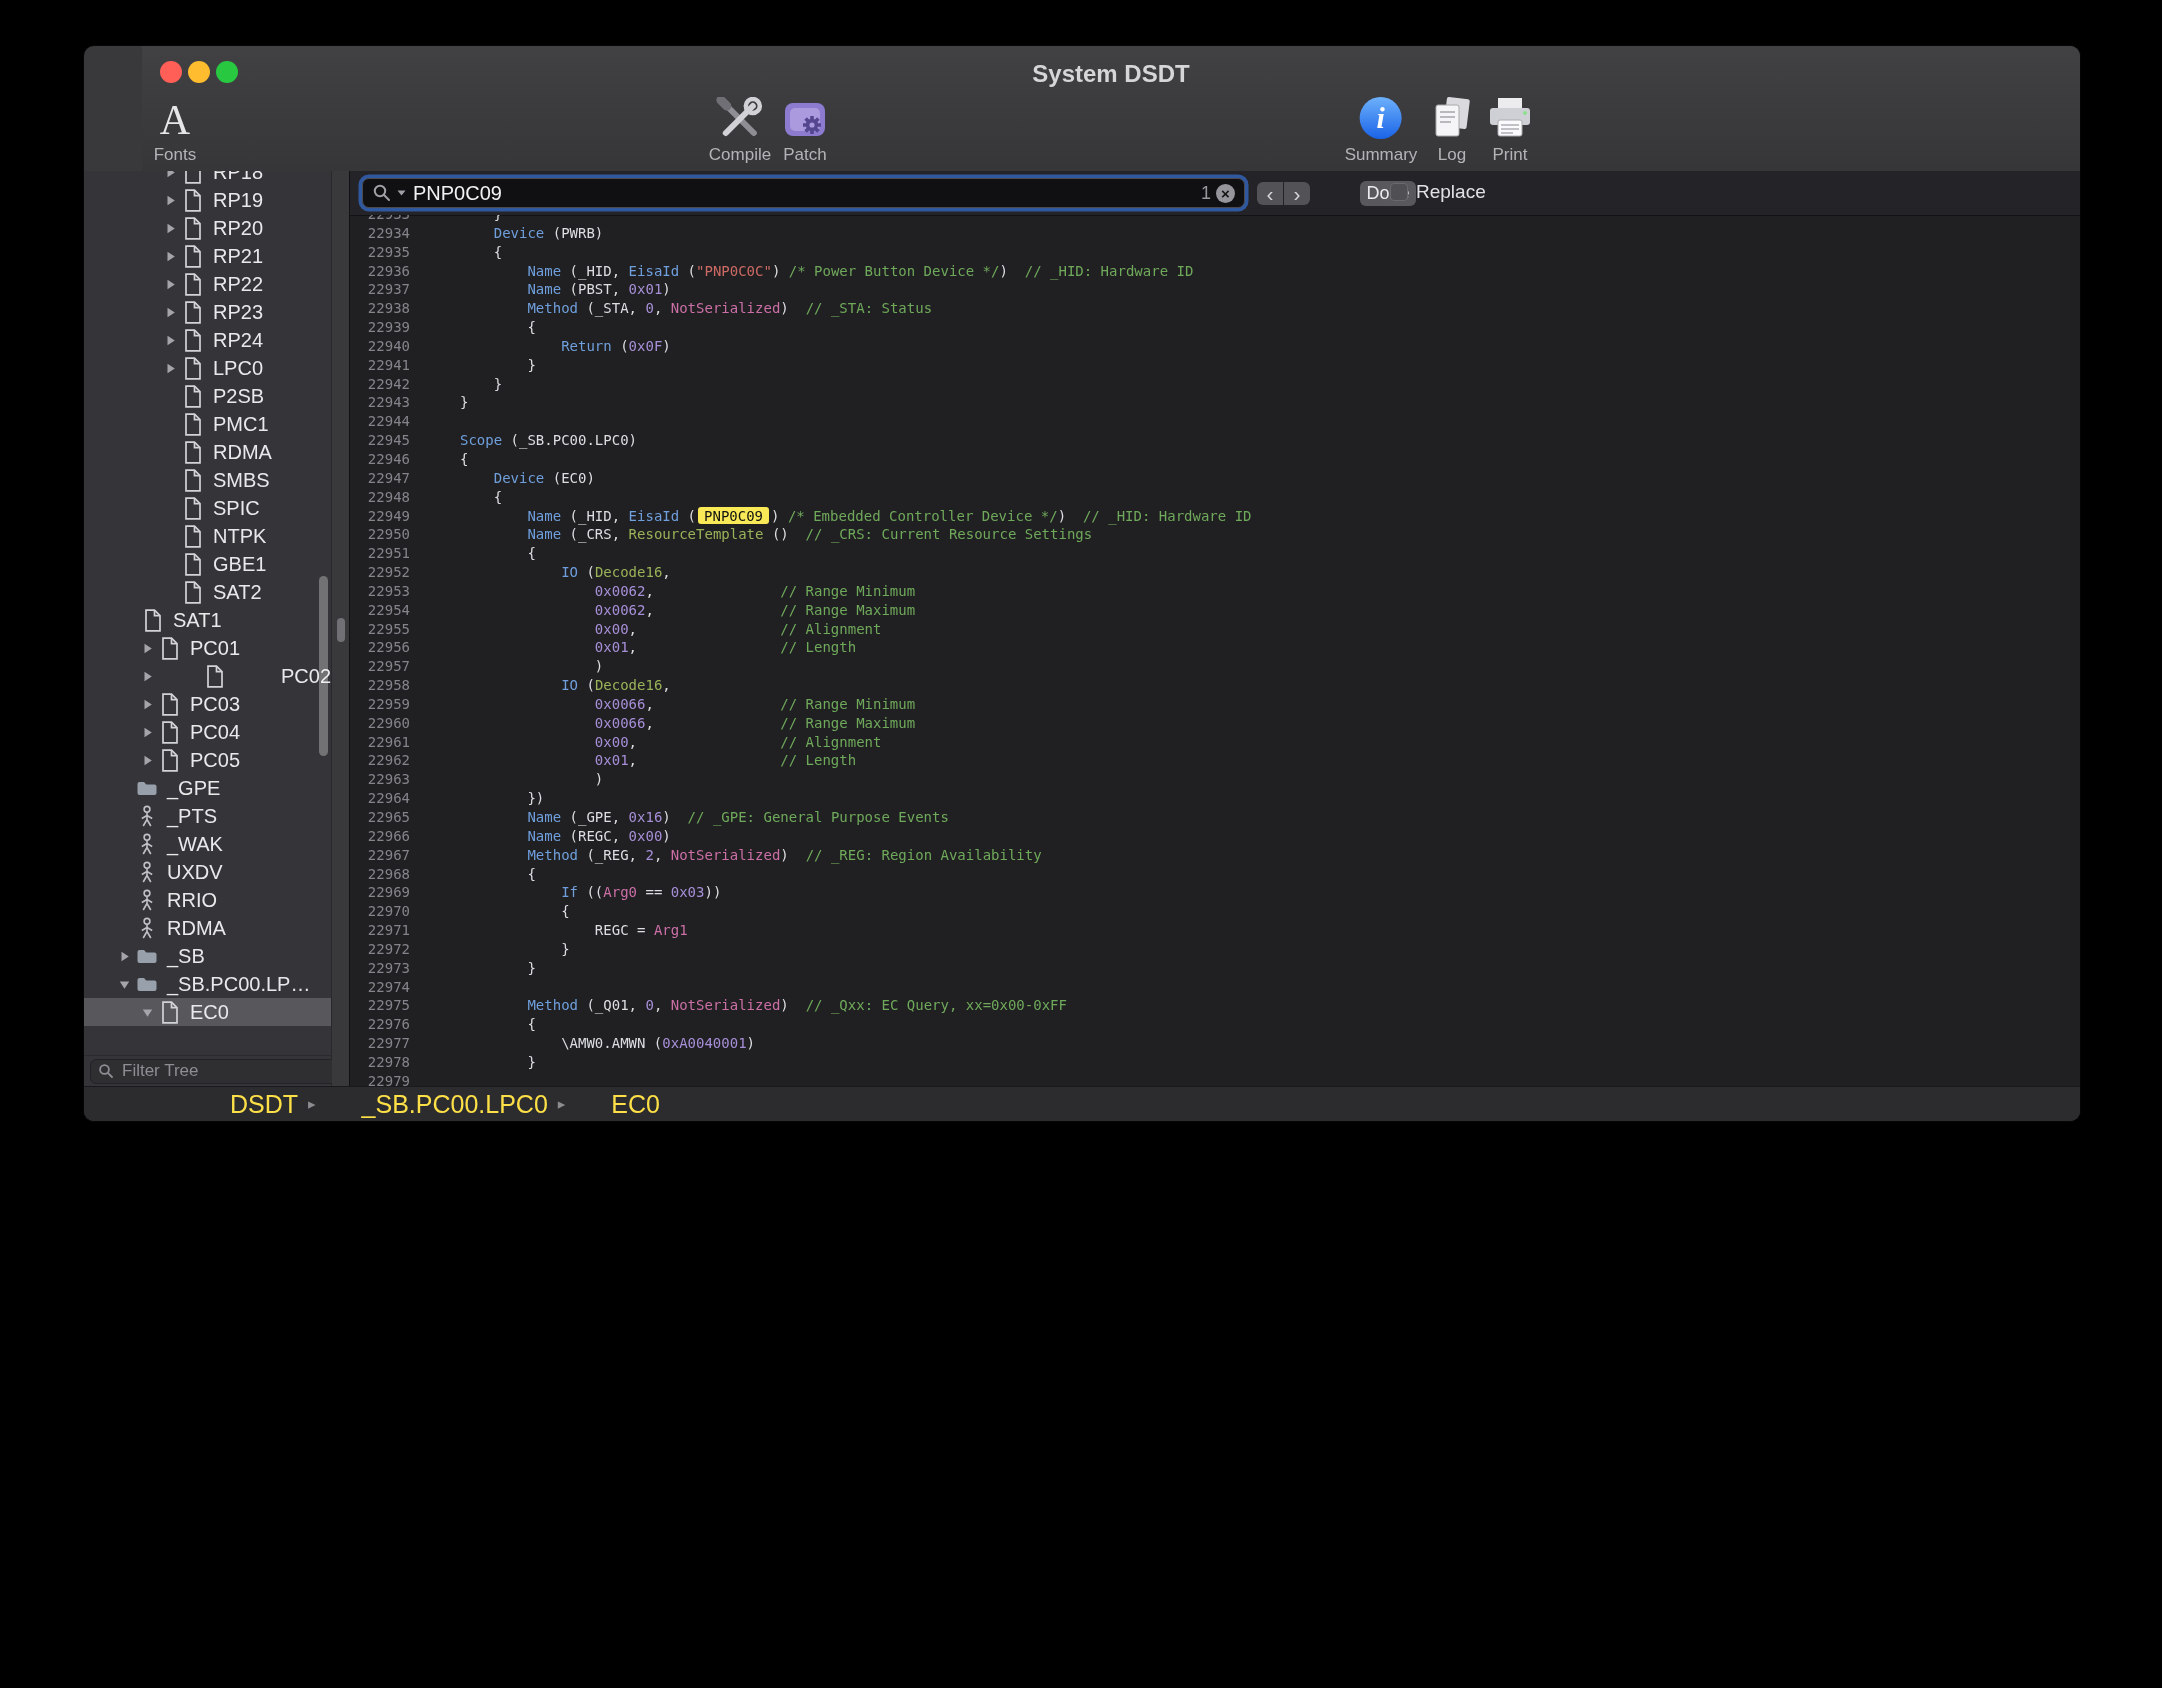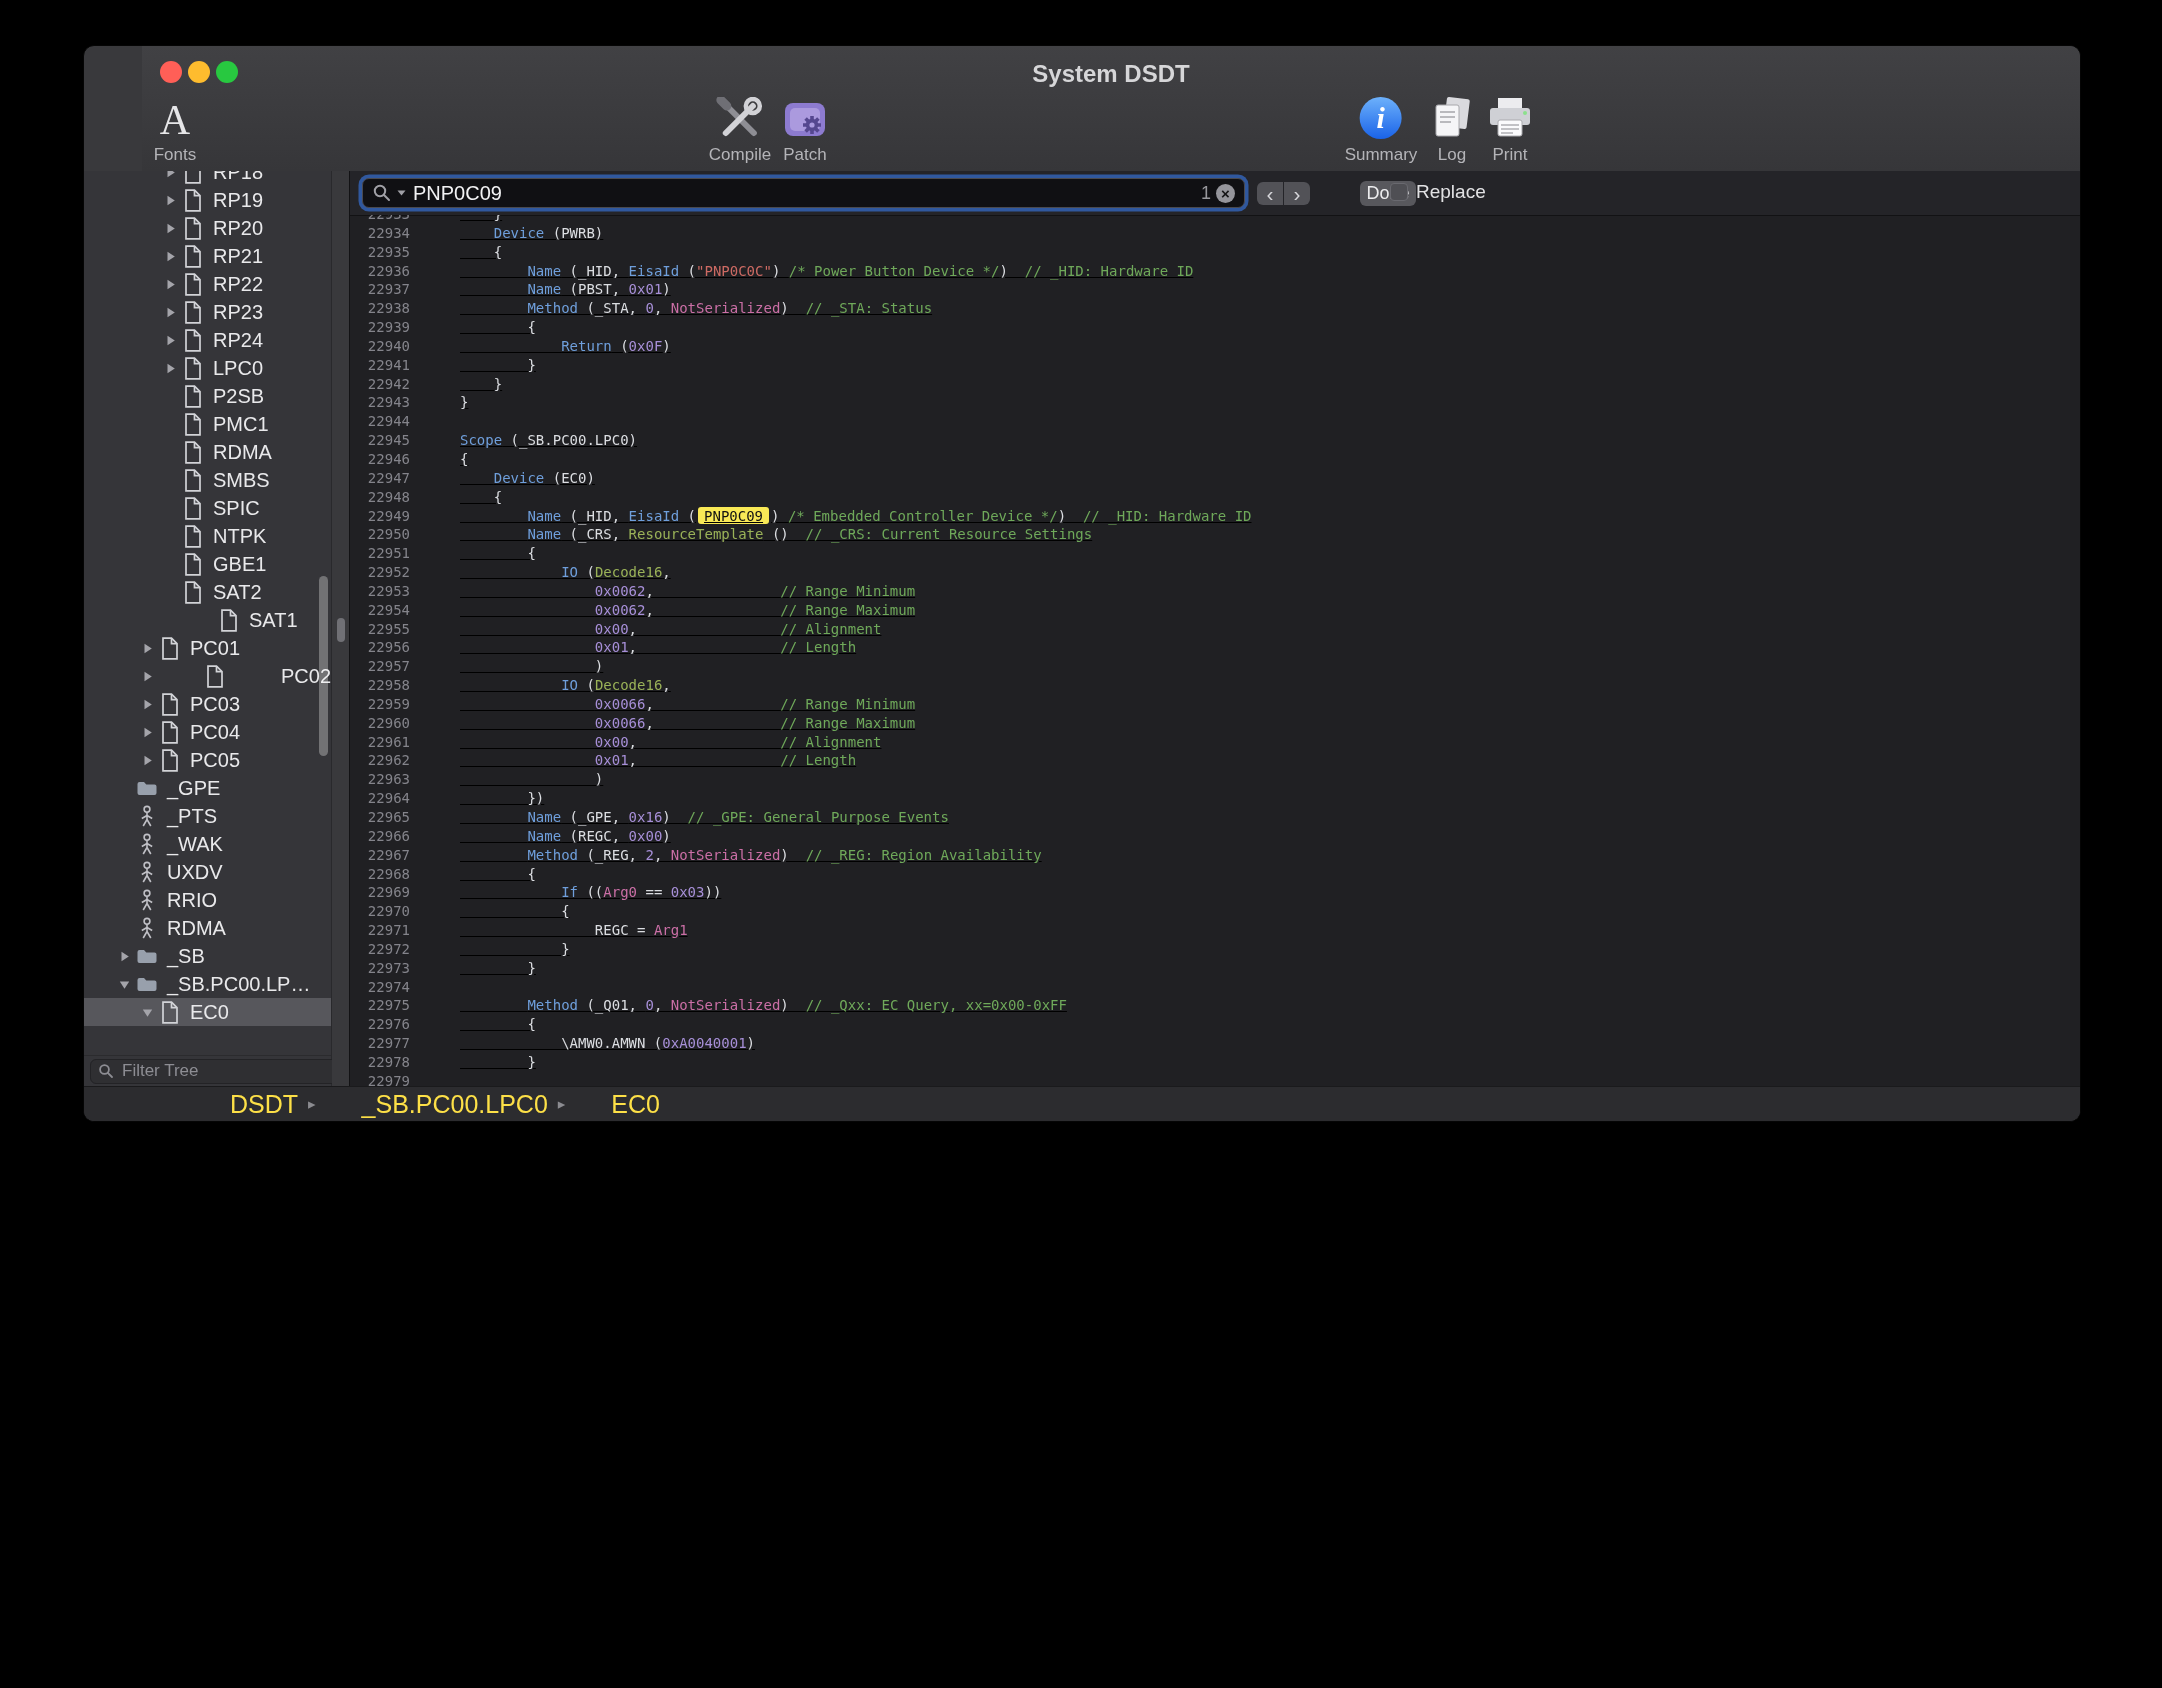--- a/index.html
+++ b/index.html
@@ -63,21 +63,21 @@
   .chk{position:absolute;left:1040px;top:12px;width:18px;height:18px;background:#4f4f54;border:1px solid #69696f;
        border-radius:4px;box-sizing:border-box;}
   .chklabel{position:absolute;left:1066px;top:10px;font-size:19px;color:#e2e2e4;}
 
   
   .codearea{position:absolute;top:44px;left:0;right:0;bottom:0;overflow:hidden;}
   .codelines{margin-top:-10px;font-family:"DejaVu Sans Mono","Liberation Mono",monospace;
              font-size:14px;line-height:18.85px;white-space:pre;}
   .cl{display:flex;}
   .gut{width:60px;flex:none;text-align:right;color:#84848b;}
-  .ct{padding-left:50px;text-decoration:underline;}
+  .ct{padding-left:50px;}
   .tk-pl{color:var(--tk-pl,#dcdee2);}
   .tk-kw{color:var(--tk-kw,#6f9fdc);}
   .tk-cm{color:var(--tk-cm,#6fa95a);}
   .tk-st{color:var(--tk-st,#cd6a63);}
   .tk-nm{color:var(--tk-nm,#a78fd8);}
   .tk-pk{color:var(--tk-pk,#cb6fa6);}
   .tk-rs{color:var(--tk-rs,#9ab258);}
   .tk-hl{background:var(--hl,#f9e956);color:#111;border-radius:3px;padding:0.5px 6px;margin:0 2px;}
 
   
@@ -367,21 +367,21 @@
               <div class="trow" style="padding-left: 76px;">
                 <span class="tri"></span>
                 <span class="ticon">
                   <svg width="18" height="23" viewBox="0 0 18 23">
                     <path d="M2 1.2 H10.5 L16 6.7 V21.8 H2 Z" fill="none" stroke="#d2d3d7" stroke-width="1.7"></path>
                     <path d="M10.5 1.2 V6.7 H16" fill="none" stroke="#d2d3d7" stroke-width="1.7"></path>
                   </svg>
                 </span>
                 <span class="tlabel">SAT2</span>
               </div>
-              <div class="trow" style="padding-left: 112px;">
+              <div class="trow" style="padding-left: 36px;">
                 <span class="tri"></span>
                 <span class="ticon">
                   <svg width="18" height="23" viewBox="0 0 18 23">
                     <path d="M2 1.2 H10.5 L16 6.7 V21.8 H2 Z" fill="none" stroke="#d2d3d7" stroke-width="1.7"></path>
                     <path d="M10.5 1.2 V6.7 H16" fill="none" stroke="#d2d3d7" stroke-width="1.7"></path>
                   </svg>
                 </span>
                 <span class="tlabel">SAT1</span>
               </div>
               <div class="trow" style="padding-left: 53px;">

